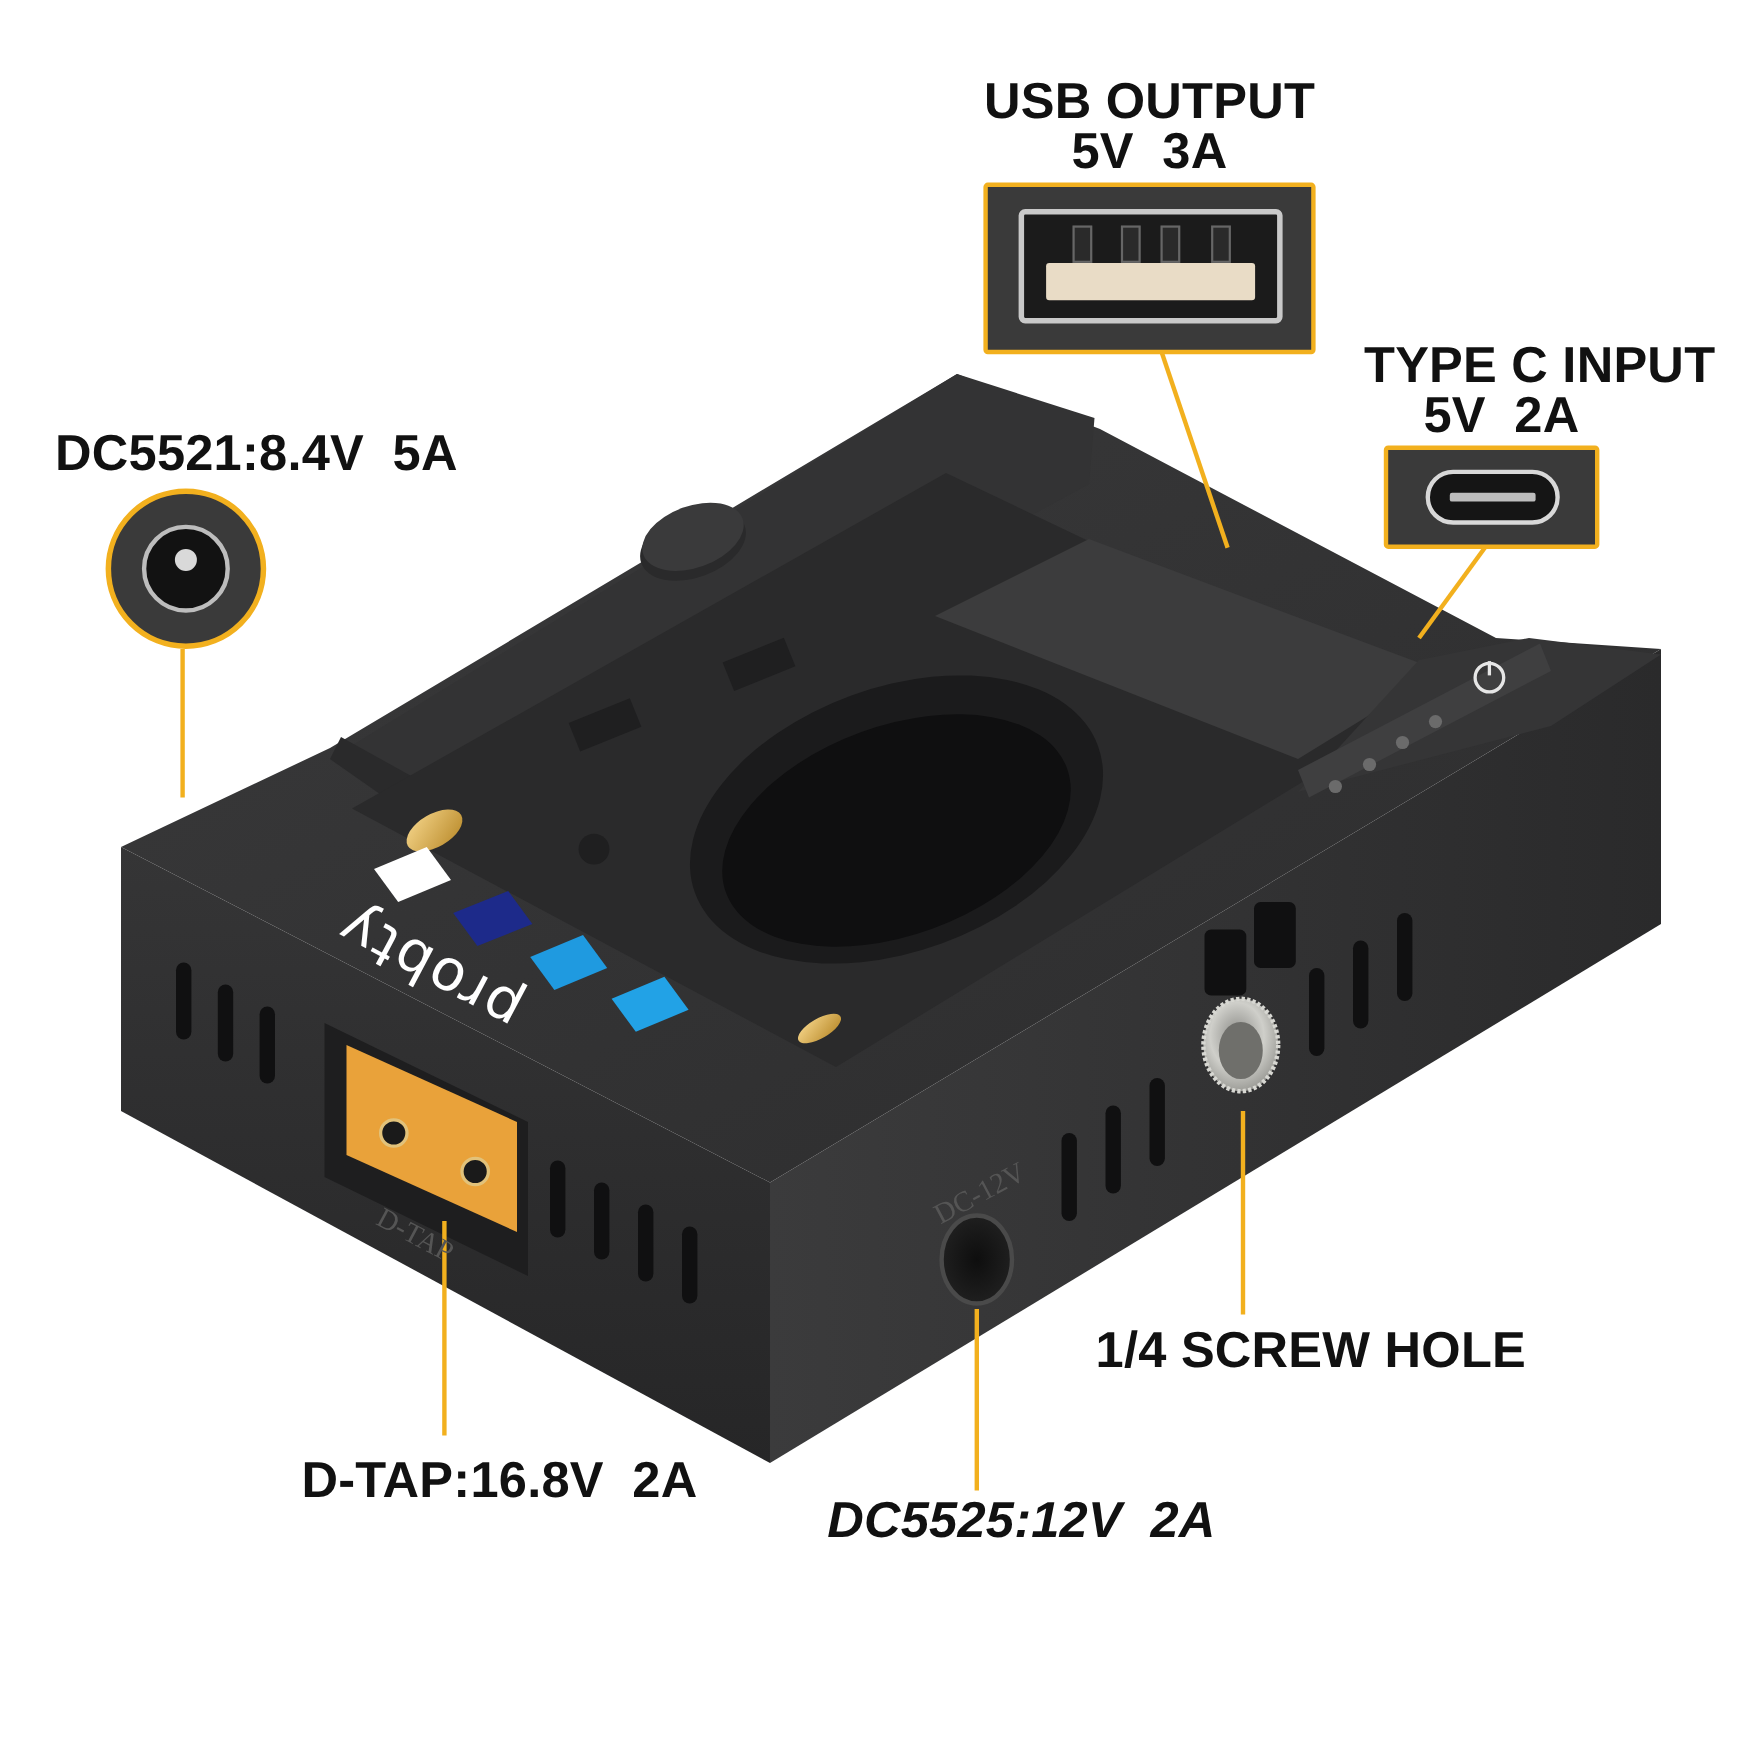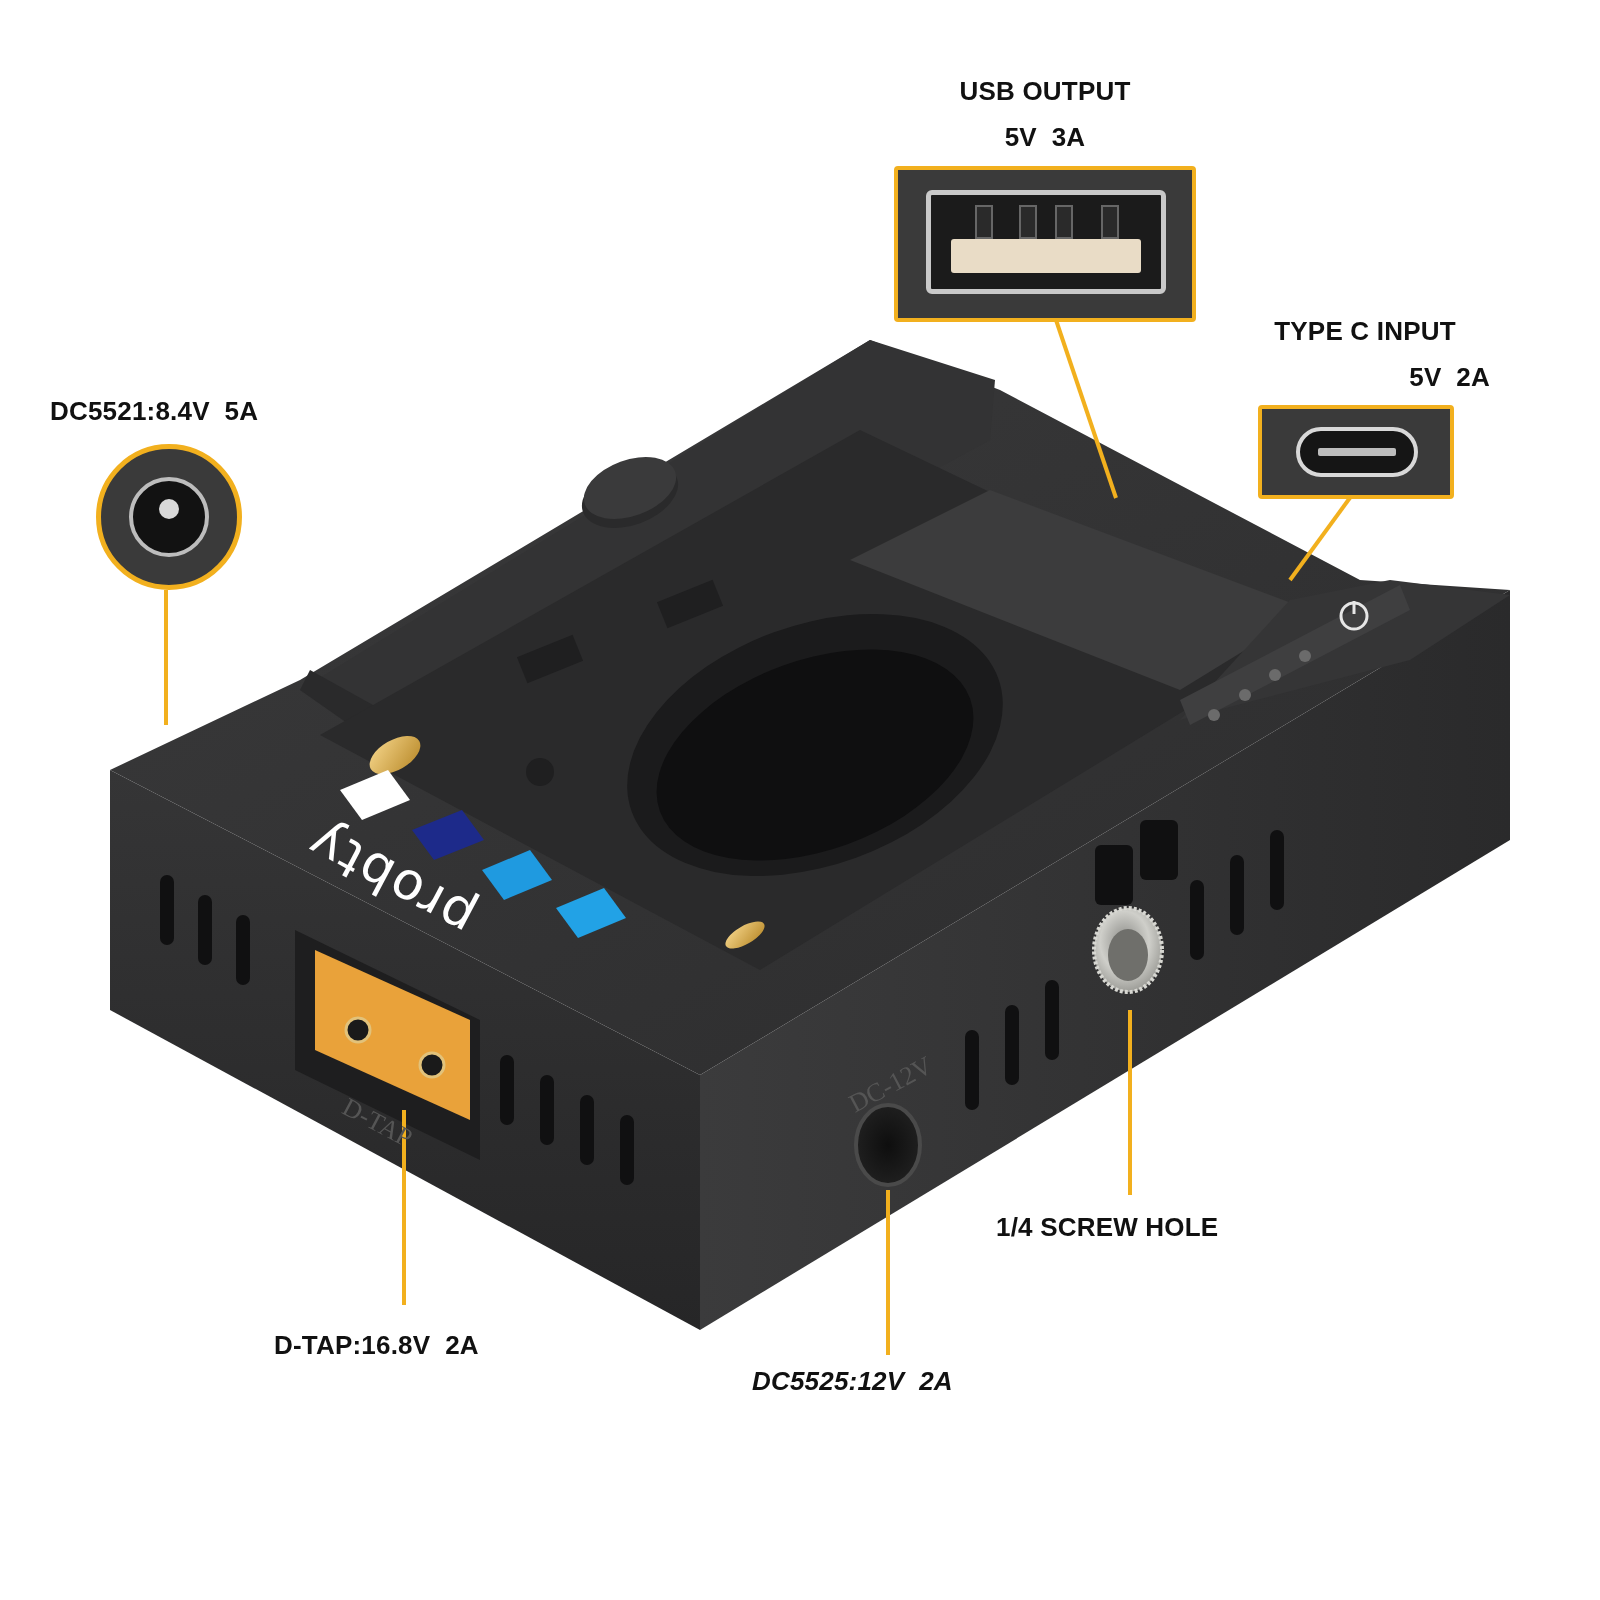--- a/index.html
+++ b/index.html
@@ -1,18 +1,18 @@
 <!DOCTYPE html>
 <html><head>
 <meta charset="utf-8">
 <style>
   html, body { margin:0; padding:0; background:#ffffff; }
   body { width:1600px; height:1600px; position:relative; overflow:hidden;
          font-family:"Liberation Sans", "DejaVu Sans", sans-serif; }
-  .label { position:absolute; color:#111; font-weight:bold; font-size:26px;
+  .label { position:absolute; color:#111; font-weight:bold; font-size:46px;
            text-align:center; line-height:46px; white-space:nowrap; letter-spacing:0.2px; }
   .inset { position:absolute; border:4px solid #f2b01e; background:#3a3a3a; box-sizing:border-box;
            border-radius:4px; overflow:hidden; }
   .stage { position:absolute; left:0; top:0; width:1600px; height:1600px; }
   svg { position:absolute; left:0; top:0; }
 </style>
 </head>
 <body>
 
 <div class="stage">
@@ -170,21 +170,21 @@
     </div>
   </div>
 
   <div class="label" style="left:894px; top:68px; width:302px;">
     <div>USB OUTPUT</div>
     <div style="white-space:pre;">5V  3A</div>
   </div>
 
   <div class="label" style="left:1240px; top:308px; width:250px;">
     <div>TYPE C INPUT</div>
-    <div style="white-space:pre;text-align:right;">5V  2A</div>
+    <div style="white-space:pre;">5V  2A</div>
   </div>
 
   <div class="label" style="left:50px; top:388px; white-space:pre;">DC5521:8.4V  5A</div>
 
   <div class="label" style="left:274px; top:1322px; white-space:pre;">D-TAP:16.8V  2A</div>
 
   <div class="label" style="left:752px; top:1358px; white-space:pre;font-style:italic;">DC5525:12V  2A</div>
 
   <div class="label" style="left:996px; top:1204px;text-align:center;">1/4 SCREW HOLE</div>
 

